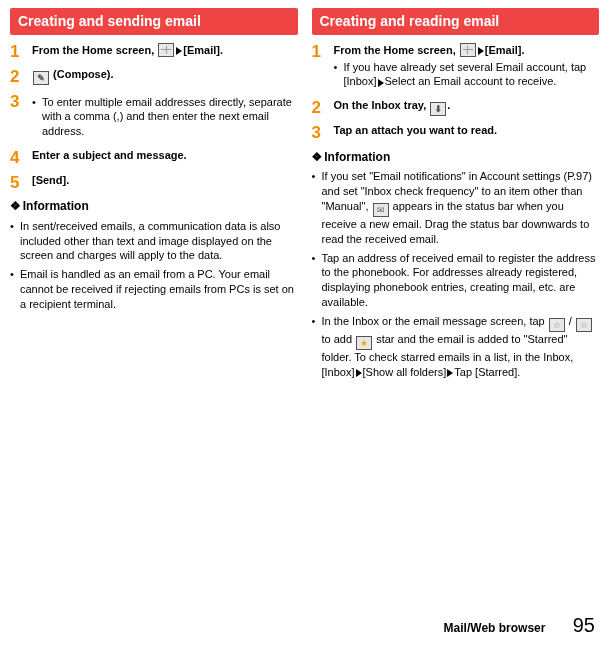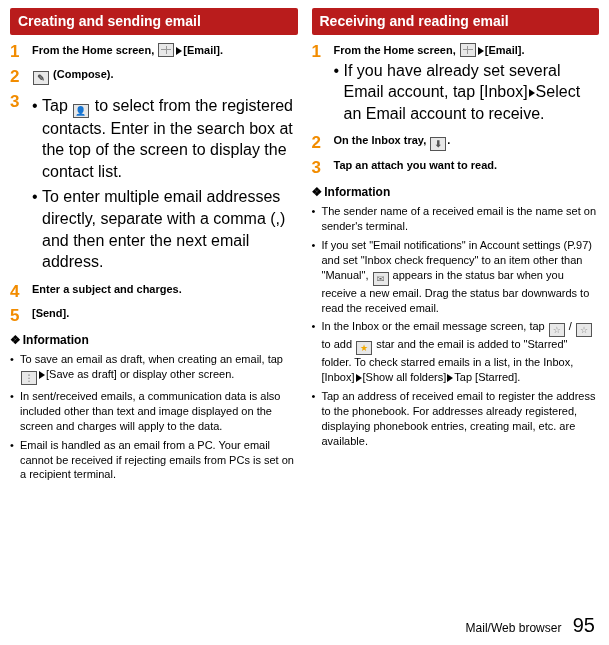--- a/index.html
+++ b/index.html
@@ -10,41 +10,41 @@
     color: #000;
     background: #fff;
     width: 609px;
     height: 645px;
     position: relative;
     padding: 8px 10px 24px 10px;
   }
   .cols { display: flex; gap: 14px; }
   .col { flex: 1; min-width: 0; }
   .section-header {
-    background: #b91c1c;
+    background: #ef4444;
     color: #fff;
     font-weight: bold;
     font-size: 14px;
     padding: 4px 8px;
     border-radius: 2px;
     margin-bottom: 8px;
   }
   .step { display: flex; margin-bottom: 6px; }
   .step-num {
     width: 22px;
     flex-shrink: 0;
     font-size: 17px;
     font-weight: bold;
     color: #F28C00;
     line-height: 1.1;
   }
   .step-body { flex: 1; }
   .step-title { font-weight: bold; font-size: 11px; line-height: 1.25; margin-bottom: 2px; }
   .sub-bullets { list-style: none; padding-left: 0; margin-top: 2px; }
-  .sub-bullets li { position: relative; padding-left: 10px; font-size: 16px; line-height: 1.35; margin-bottom: 4px; }
+  .sub-bullets li { position: relative; padding-left: 10px; font-size: 11px; line-height: 1.35; margin-bottom: 4px; }
   .sub-bullets li::before { content: "•"; position: absolute; left: 0; top: 0; }
   .info-head { font-weight: bold; font-size: 12px; margin: 6px 0 4px 0; }
   .info-head::before { content: "❖"; margin-right: 2px; }
   .info-list { list-style: none; padding-left: 0; }
   .info-list li { position: relative; padding-left: 10px; font-size: 11px; line-height: 1.35; margin-bottom: 4px; }
   .info-list li::before { content: "•"; position: absolute; left: 0; top: 0; }
   .icon-box {
     display: inline-block;
     width: 16px; height: 14px;
     border: 1px solid #555;
@@ -63,21 +63,21 @@
   .icon-box.contact::after { content:"👤"; }
   .icon-box.dots::after { content:"⋮"; }
   .icon-box.envelope::after { content:"✉"; }
   .icon-box.inbox::after { content:"⬇"; }
   .icon-box.star-outline::after { content:"☆"; color:#888; }
   .icon-box.star-filled::after { content:"★"; color:#F2A900; }
   .icon-box.attach::after { content:"📎"; }
   .icon-box.compose::after { content:"✎"; }
   .tri { display:inline-block; width:0; height:0; border-top:4px solid transparent; border-bottom:4px solid transparent; border-left:6px solid #000; vertical-align: middle; margin: 0 1px; }
   .footer { position: absolute; bottom: 6px; right: 14px; font-size: 12px; }
-  .footer .label { font-weight: normal; margin-right: 8px; }
+  .footer .label { font-weight: bold; margin-right: 24px; }
   .footer .page { font-size: 20px; }
 </style>
 </head>
 <body>
 
 <div class="cols">
   <div class="col">
     <div class="section-header">Creating and sending email</div>
     <div id="left-steps">
         <div class="step">
@@ -89,48 +89,46 @@
         <div class="step">
           <div class="step-num">2</div>
           <div class="step-body">
             <div class="step-title"><span class="icon-box compose"></span> (Compose).</div>
           </div>
         </div>
         <div class="step">
           <div class="step-num">3</div>
           <div class="step-body">
             <ul class="sub-bullets">
-              <li>Tap <span class="icon-box contact"></span> to select from the registered contacts. Enter in the search box at the top of the screen to display the contact list.</li>
               <li>To enter multiple email addresses directly, separate with a comma (,) and then enter the next email address.</li>
             </ul>
           </div>
         </div>
         <div class="step">
           <div class="step-num">4</div>
           <div class="step-body">
-            <div class="step-title">Enter a subject and charges.</div>
+            <div class="step-title">Enter a subject and message.</div>
           </div>
         </div>
         <div class="step">
           <div class="step-num">5</div>
           <div class="step-body">
             <div class="step-title">[Send].</div>
           </div>
         </div>
       </div>
     <div class="info-head">Information</div>
     <ul class="info-list" id="left-info">
-        <li>To save an email as draft, when creating an email, tap <span class="icon-box dots"></span><span class="tri"></span>[Save as draft] or display other screen.</li>
         <li>In sent/received emails, a communication data is also included other than text and image displayed on the screen and charges will apply to the data.</li>
         <li>Email is handled as an email from a PC. Your email cannot be received if rejecting emails from PCs is set on a recipient terminal.</li>
       </ul>
   </div>
 
   <div class="col">
-    <div class="section-header">Receiving and reading email</div>
+    <div class="section-header">Creating and reading email</div>
     <div id="right-steps">
         <div class="step">
           <div class="step-num">1</div>
           <div class="step-body">
             <div class="step-title">From the Home screen, <span class="icon-box grid"></span><span class="tri"></span>[Email].</div>
             <ul class="sub-bullets">
               <li>If you have already set several Email account, tap [Inbox]<span class="tri"></span>Select an Email account to receive.</li>
             </ul>
           </div>
         </div>
@@ -142,24 +140,23 @@
         </div>
         <div class="step">
           <div class="step-num">3</div>
           <div class="step-body">
             <div class="step-title">Tap an attach you want to read.</div>
           </div>
         </div>
       </div>
     <div class="info-head">Information</div>
     <ul class="info-list" id="right-info">
-        <li>The sender name of a received email is the name set on sender's terminal.</li>
         <li>If you set "Email notifications" in Account settings (P.97) and set "Inbox check frequency" to an item other than "Manual", <span class="icon-box envelope"></span> appears in the status bar when you receive a new email. Drag the status bar downwards to read the received email.</li>
+        <li>Tap an address of received email to register the address to the phonebook. For addresses already registered, displaying phonebook entries, creating mail, etc. are available.</li>
         <li>In the Inbox or the email message screen, tap <span class="icon-box star-outline"></span> / <span class="icon-box star-outline"></span> to add <span class="icon-box star-filled"></span> star and the email is added to "Starred" folder. To check starred emails in a list, in the Inbox, [Inbox]<span class="tri"></span>[Show all folders]<span class="tri"></span>Tap [Starred].</li>
-        <li>Tap an address of received email to register the address to the phonebook. For addresses already registered, displaying phonebook entries, creating mail, etc. are available.</li>
       </ul>
   </div>
 </div>
 
 <div class="footer">
   <span class="label">Mail/Web browser</span>
   <span class="page">95</span>
 </div>
 
 </body></html>

